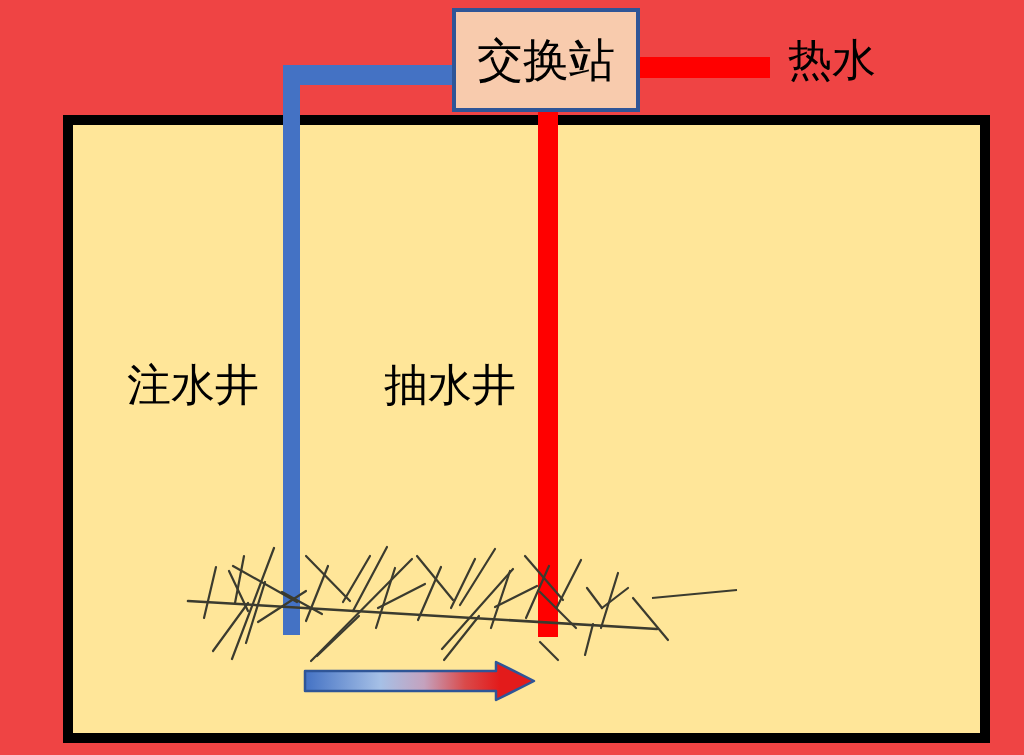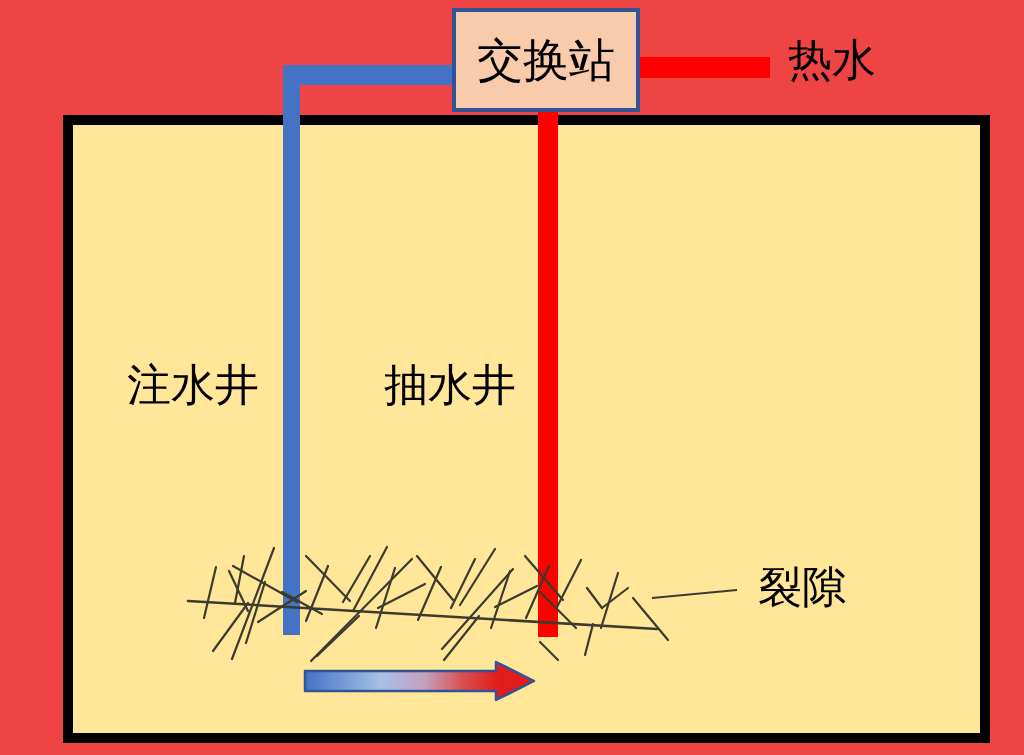--- a/index.html
+++ b/index.html
@@ -173,16 +173,15 @@
       <line class="frac" x1="633" y1="598" x2="668" y2="640"></line>
     </g>
 
     <line class="leader" x1="652" y1="598" x2="737" y2="590"></line>
 
     <polygon class="flow-arrow" fill="url(#flowGrad)" points="305,671 496,671 496,662 534,681 496,700 496,691 305,691"></polygon>
   </svg>
 
   <span class="lbl lbl-injection">注水井</span>
   <span class="lbl lbl-pumping">抽水井</span>
-  <span class="lbl lbl-fracture">裂隙</span>
   <span class="lbl lbl-hotwater">热水</span>
 
 </div>
 
 </body></html>

